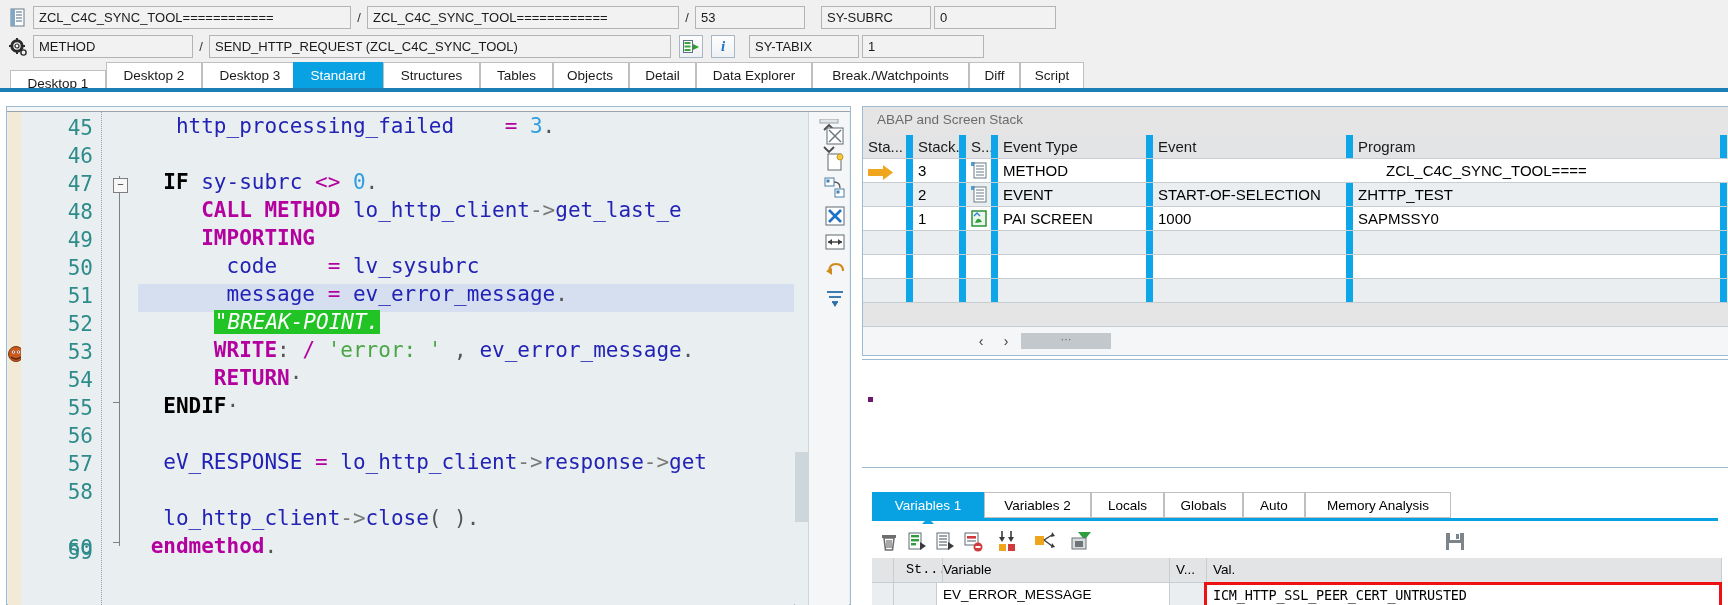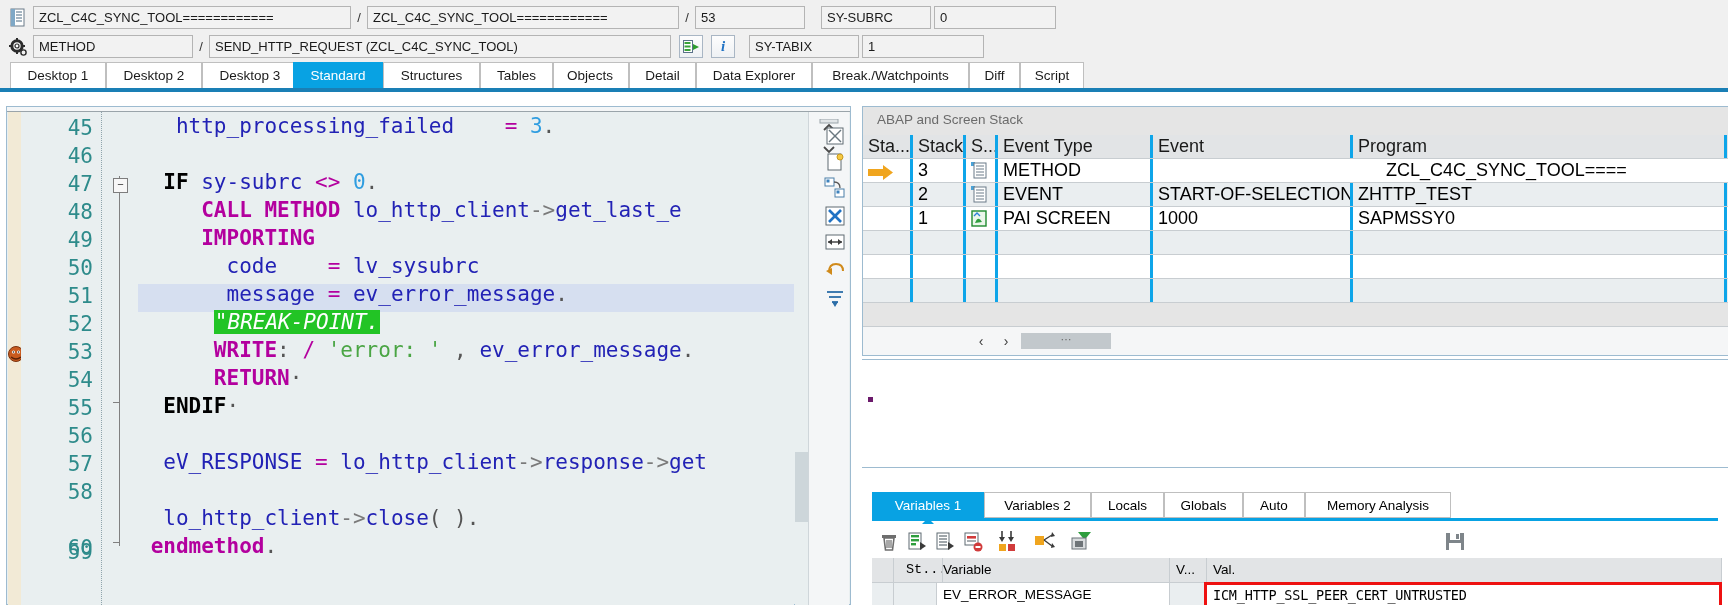--- a/index.html
+++ b/index.html
@@ -92,22 +92,22 @@
   
   .codetools{position:absolute;right:1px;top:5px;width:40px;height:493px;background:#f4f6f7;border-left:1px solid #cfd6da;}
   .ct-ico{position:absolute;left:8px;width:24px;height:24px;display:flex;align-items:center;justify-content:center;}
 
   
   .stackpane{position:absolute;left:862px;top:9px;width:988px;height:250px;background:#e5e5e5;border:1px solid #9dbbd0;box-sizing:border-box;padding-left:36px;}
   .stack-title{position:absolute;left:14px;top:5px;font-size:13.5px;color:#6b6b6b;}
   .tbl{position:absolute;left:0;top:28px;right:0;bottom:0;}
   .trow{position:absolute;left:0;width:100%;height:24px;border-bottom:1px solid #c8cdd1;box-sizing:border-box;}
   .thead{background:#e2e4e6;}
-  .tcell{position:absolute;top:0;height:23px;line-height:23px;font-size:18px;color:#000;
-    padding-left:5px;box-sizing:border-box;white-space:nowrap;overflow:hidden;border-right:3px solid #0ea5e9;}
+  .tcell{position:absolute;top:0;height:23px;line-height:23px;font-size:15px;color:#000;
+    padding-left:5px;box-sizing:border-box;white-space:nowrap;overflow:hidden;border-right:7px solid #0ea5e9;}
   .thead .tcell{color:#1a1a1a;}
   .trow.alt{background:#eaeef0;}
   .trow.white{background:#ffffff;}
 
   .stack-nav{position:absolute;left:0;bottom:0;width:100%;height:28px;background:#f5f6f7;border-top:1px solid #c8cdd1;}
   .nv{position:absolute;top:4px;width:20px;height:20px;text-align:center;line-height:20px;font-size:14px;color:#3a3a3a;}
   .hscroll{position:absolute;top:6px;width:90px;height:16px;background:#c2c8cc;text-align:center;line-height:13px;color:#6b6b6b;font-size:11px;}
 
   .varpane{position:absolute;left:862px;top:370px;width:866px;height:235px;background:#ffffff;border-top:1px solid #9dbbd0;box-sizing:border-box;}
   .vtabs{position:absolute;left:10px;top:24px;height:26px;}
@@ -196,21 +196,21 @@
       <span class="btn-ico">
         <span style="font-family:'Liberation Serif',serif;font-style:italic;font-weight:bold;color:#1f72c4;font-size:15px;line-height:15px;">i</span>
       </span>
 
       <div class="fld f-sysname" style="margin-left:14px;">SY-TABIX</div>
       <div class="fld f-sysval">1</div>
     </div>
   </div>
 
   <div class="tabs">
-    <div class="tab" style="left:10px;width:96px;">Desktop 1</div>
+    <div class="tab" style="left:10px;width:96px;margin-top:8px;">Desktop 1</div>
     <div class="tab" style="left:106px;width:96px;">Desktop 2</div>
     <div class="tab" style="left:202px;width:96px;">Desktop 3</div>
     <div class="tab active" style="left:293px;width:90px;">Standard</div>
     <div class="tab" style="left:383px;width:97px;">Structures</div>
     <div class="tab" style="left:480px;width:73px;">Tables</div>
     <div class="tab" style="left:553px;width:76px;padding-left:8px;">Objects</div>
     <div class="tab" style="left:629px;width:67px;">Detail</div>
     <div class="tab" style="left:696px;width:116px;">Data Explorer</div>
     <div class="tab" style="left:812px;width:157px;">Break./Watchpoints</div>
     <div class="tab" style="left:969px;width:51px;">Diff</div>

